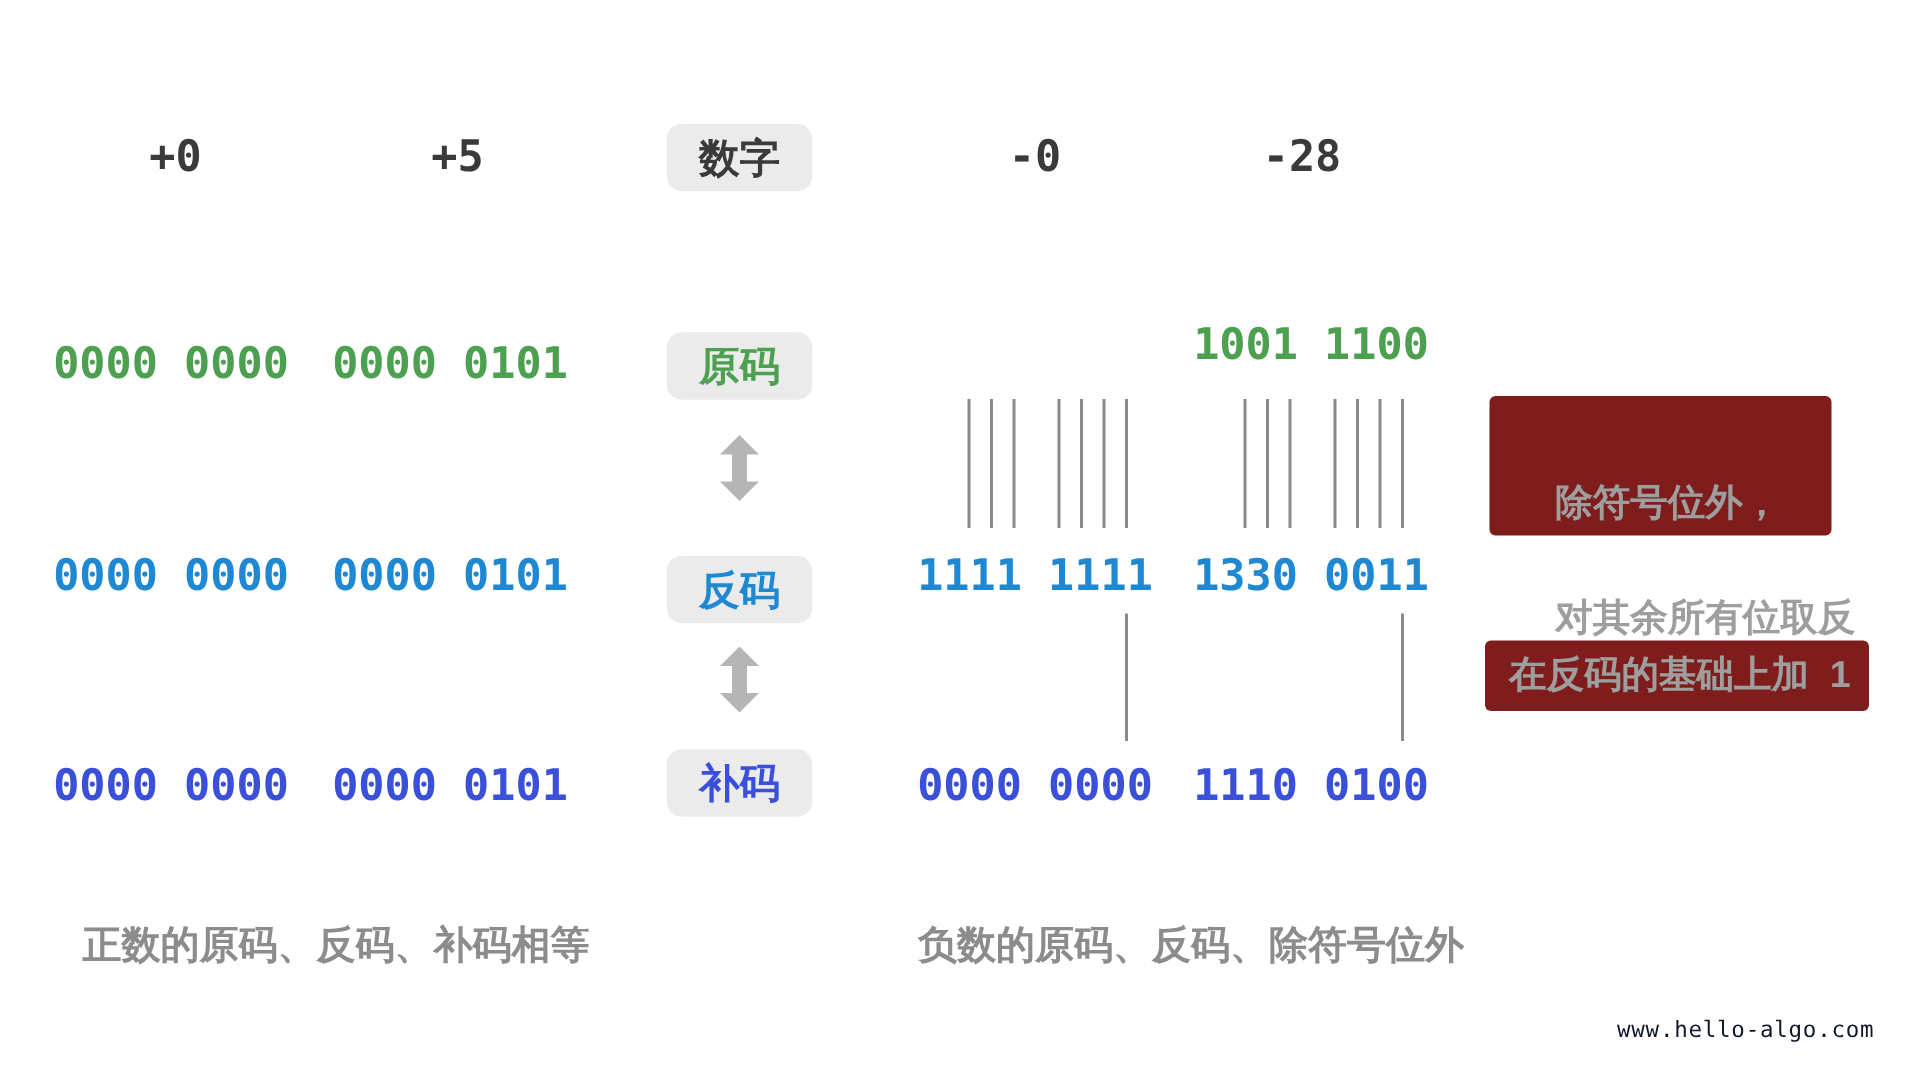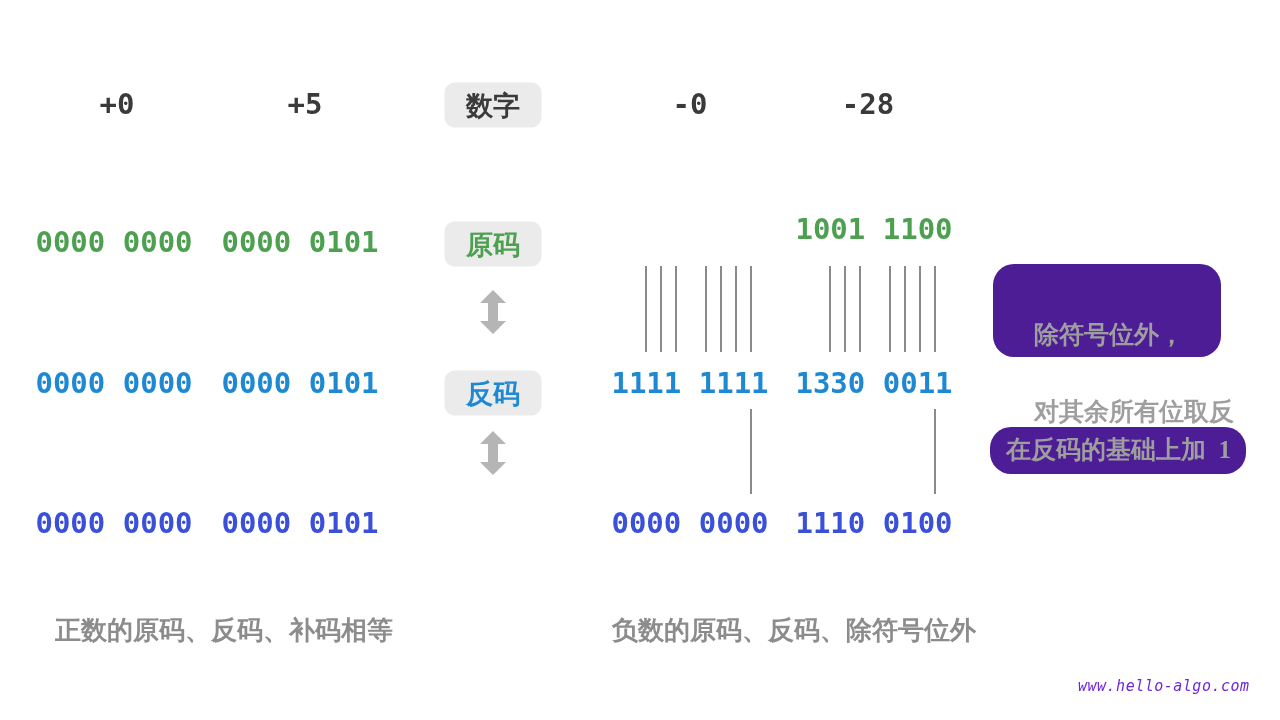--- a/index.html
+++ b/index.html
@@ -22,51 +22,54 @@
     position:absolute;transform:translate(-50%,-50%);
     width:97px;height:45px;background:#ebebeb;border-radius:10px;
     display:flex;align-items:center;justify-content:center;
     font-size:27px;font-weight:bold;
   }
   .vline{position:absolute;width:1.5px;background:#8a8a8a;}
   .vline.grp{top:266px;height:86px;}
   .vline.one{top:409px;height:85px;}
   .arrow{position:absolute;transform:translate(-50%,-50%);}
   .note{
-    position:absolute;background:#4c1d95;border-radius:21px;
+    position:absolute;background:#7f1d1d;border-radius:4px;
     color:#9e9e9e;font-weight:bold;font-size:25px;line-height:1.55;
-    padding:13px 16px;box-sizing:border-box;white-space:pre;font-family:Liberation Serif, serif;
+    padding:13px 16px;box-sizing:border-box;white-space:pre;
   }
   .caption{
     position:absolute;transform:translate(0,-50%);
     font-size:26px;font-weight:bold;color:#8c8c8c;white-space:pre;
   }
   .watermark{
     position:absolute;transform:translate(0,-50%);
-    font-family:"DejaVu Sans Mono",monospace;font-size:15px;color:#6d28d9;letter-spacing:0.5px;font-style:italic;
+    font-family:"DejaVu Sans Mono",monospace;font-size:15px;color:#0f172a;letter-spacing:0.5px;
   }
 </style>
 </head>
 <body>
 
 <div id="stage">
 
   <span class="abs num" style="left:117px;top:104px;">+0</span>
   <span class="abs num" style="left:305px;top:104px;">+5</span>
   <span class="abs num" style="left:690px;top:104px;">-0</span>
   <span class="abs num" style="left:868px;top:104px;">-28</span>
 
   <div class="labelbox dark" style="left:493px;top:105px;">
       <span>数字</span>
     </div>
   <div class="labelbox green" style="left:493px;top:244px;">
       <span>原码</span>
     </div>
   <div class="labelbox blue" style="left:493px;top:393px;">
       <span>反码</span>
+    </div>
+  <div class="labelbox indigo" style="left:493px;top:522px;">
+      <span>补码</span>
     </div>
 
   <span class="abs bin green" style="left:114px;top:242px;">0000 0000</span>
   <span class="abs bin green" style="left:300px;top:242px;">0000 0101</span>
   <span class="abs bin green" style="left:874px;top:229px;">1001 1100</span>
 
   <span class="abs bin blue" style="left:114px;top:383px;">0000 0000</span>
   <span class="abs bin blue" style="left:300px;top:383px;">0000 0101</span>
   <span class="abs bin blue" style="left:690px;top:383px;">1111 1111</span>
   <span class="abs bin blue" style="left:874px;top:383px;">1330 0011</span>

